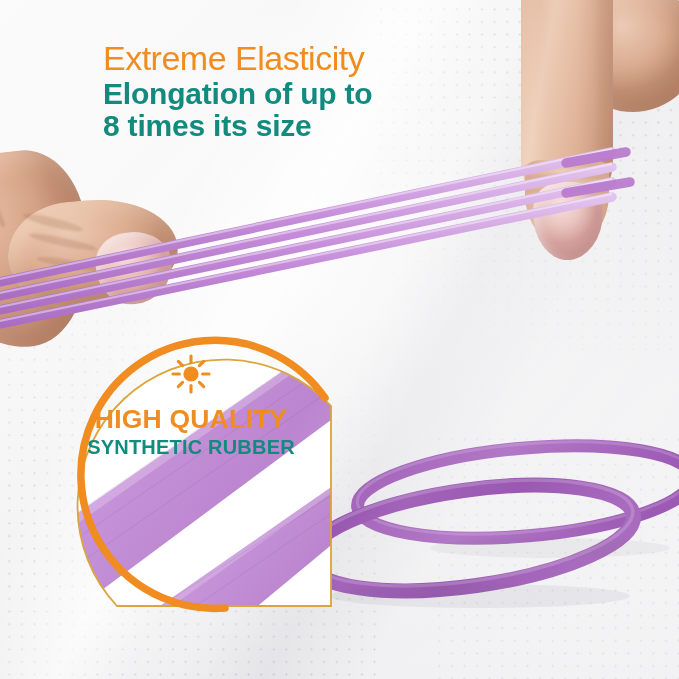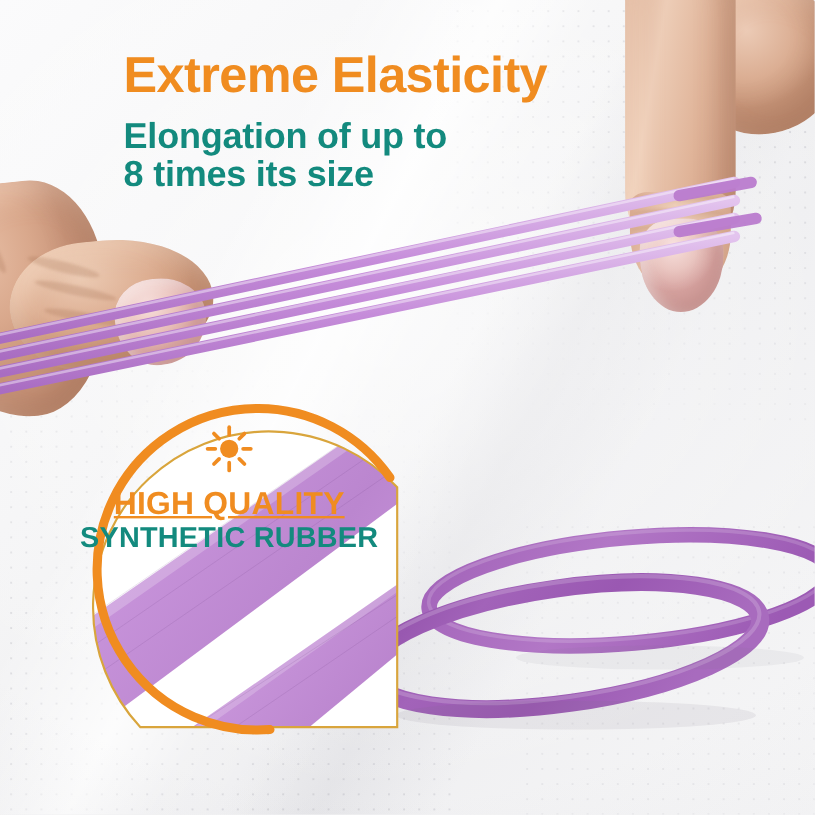--- a/index.html
+++ b/index.html
@@ -52,26 +52,26 @@
       linear-gradient(118deg, rgba(175,175,185,0) 52%, rgba(175,175,185,.16) 60%, rgba(175,175,185,0) 70%);
   }
   .vign {
     position:absolute; inset:0; pointer-events:none;
     background:radial-gradient(130% 105% at 48% 40%, rgba(255,255,255,.55) 0%, rgba(255,255,255,0) 55%, rgba(150,150,160,.13) 100%);
   }
 
   
   #headline { position:absolute; left:103px; top:42px; width:470px; z-index:30; }
   #headline .h1 {
-    font-size:42px; font-weight:bold; letter-spacing:-.5px;
+    font-size:34px; font-weight:normal; letter-spacing:-.5px;
     line-height:.98; white-space:nowrap;
   }
   #headline .h2 {
     font-size:30px; font-weight:bold; line-height:1.07;
-    margin-top:15px; letter-spacing:-.2px;
+    margin-top:3px; letter-spacing:-.2px;
   }
 
   
   .hand { position:absolute; z-index:14; }
 
   
   #hand-left { left:-64px; top:148px; width:236px; height:208px; }
   #hand-left .palm {
     position:absolute; left:0; top:4px; width:152px; height:196px;
     border-radius:52% 40% 46% 60% / 46% 42% 56% 54%;
@@ -145,24 +145,24 @@
   #stretched { position:absolute; inset:0; z-index:20; pointer-events:none; }
 
   
   #badge { position:absolute; left:57px; top:318px; width:290px; height:296px; z-index:40; }
   #badge .bsvg { position:absolute; inset:0; }
   #badge .bcontent {
     position:absolute; left:0; top:34px; width:268px; text-align:center;
   }
   #badge .sun { margin:0 auto 10px; width:46px; height:44px; display:block; }
   #badge .bq {
-    font-size:26.5px; font-weight:bold; letter-spacing:.2px; line-height:1;text-decoration:underline;
+    font-size:26.5px; font-weight:bold; letter-spacing:.2px; line-height:1;
   }
   #badge .bs {
-    font-size:24px; font-weight:bold; letter-spacing:.2px; line-height:1;
+    font-size:20px; font-weight:bold; letter-spacing:.2px; line-height:1;
     margin-top:4px;
   }
 
   
   #loose { position:absolute; left:300px; top:420px; width:400px; height:230px; z-index:22; }
 </style>
 </head>
 <body>
 
 <div id="stage">

